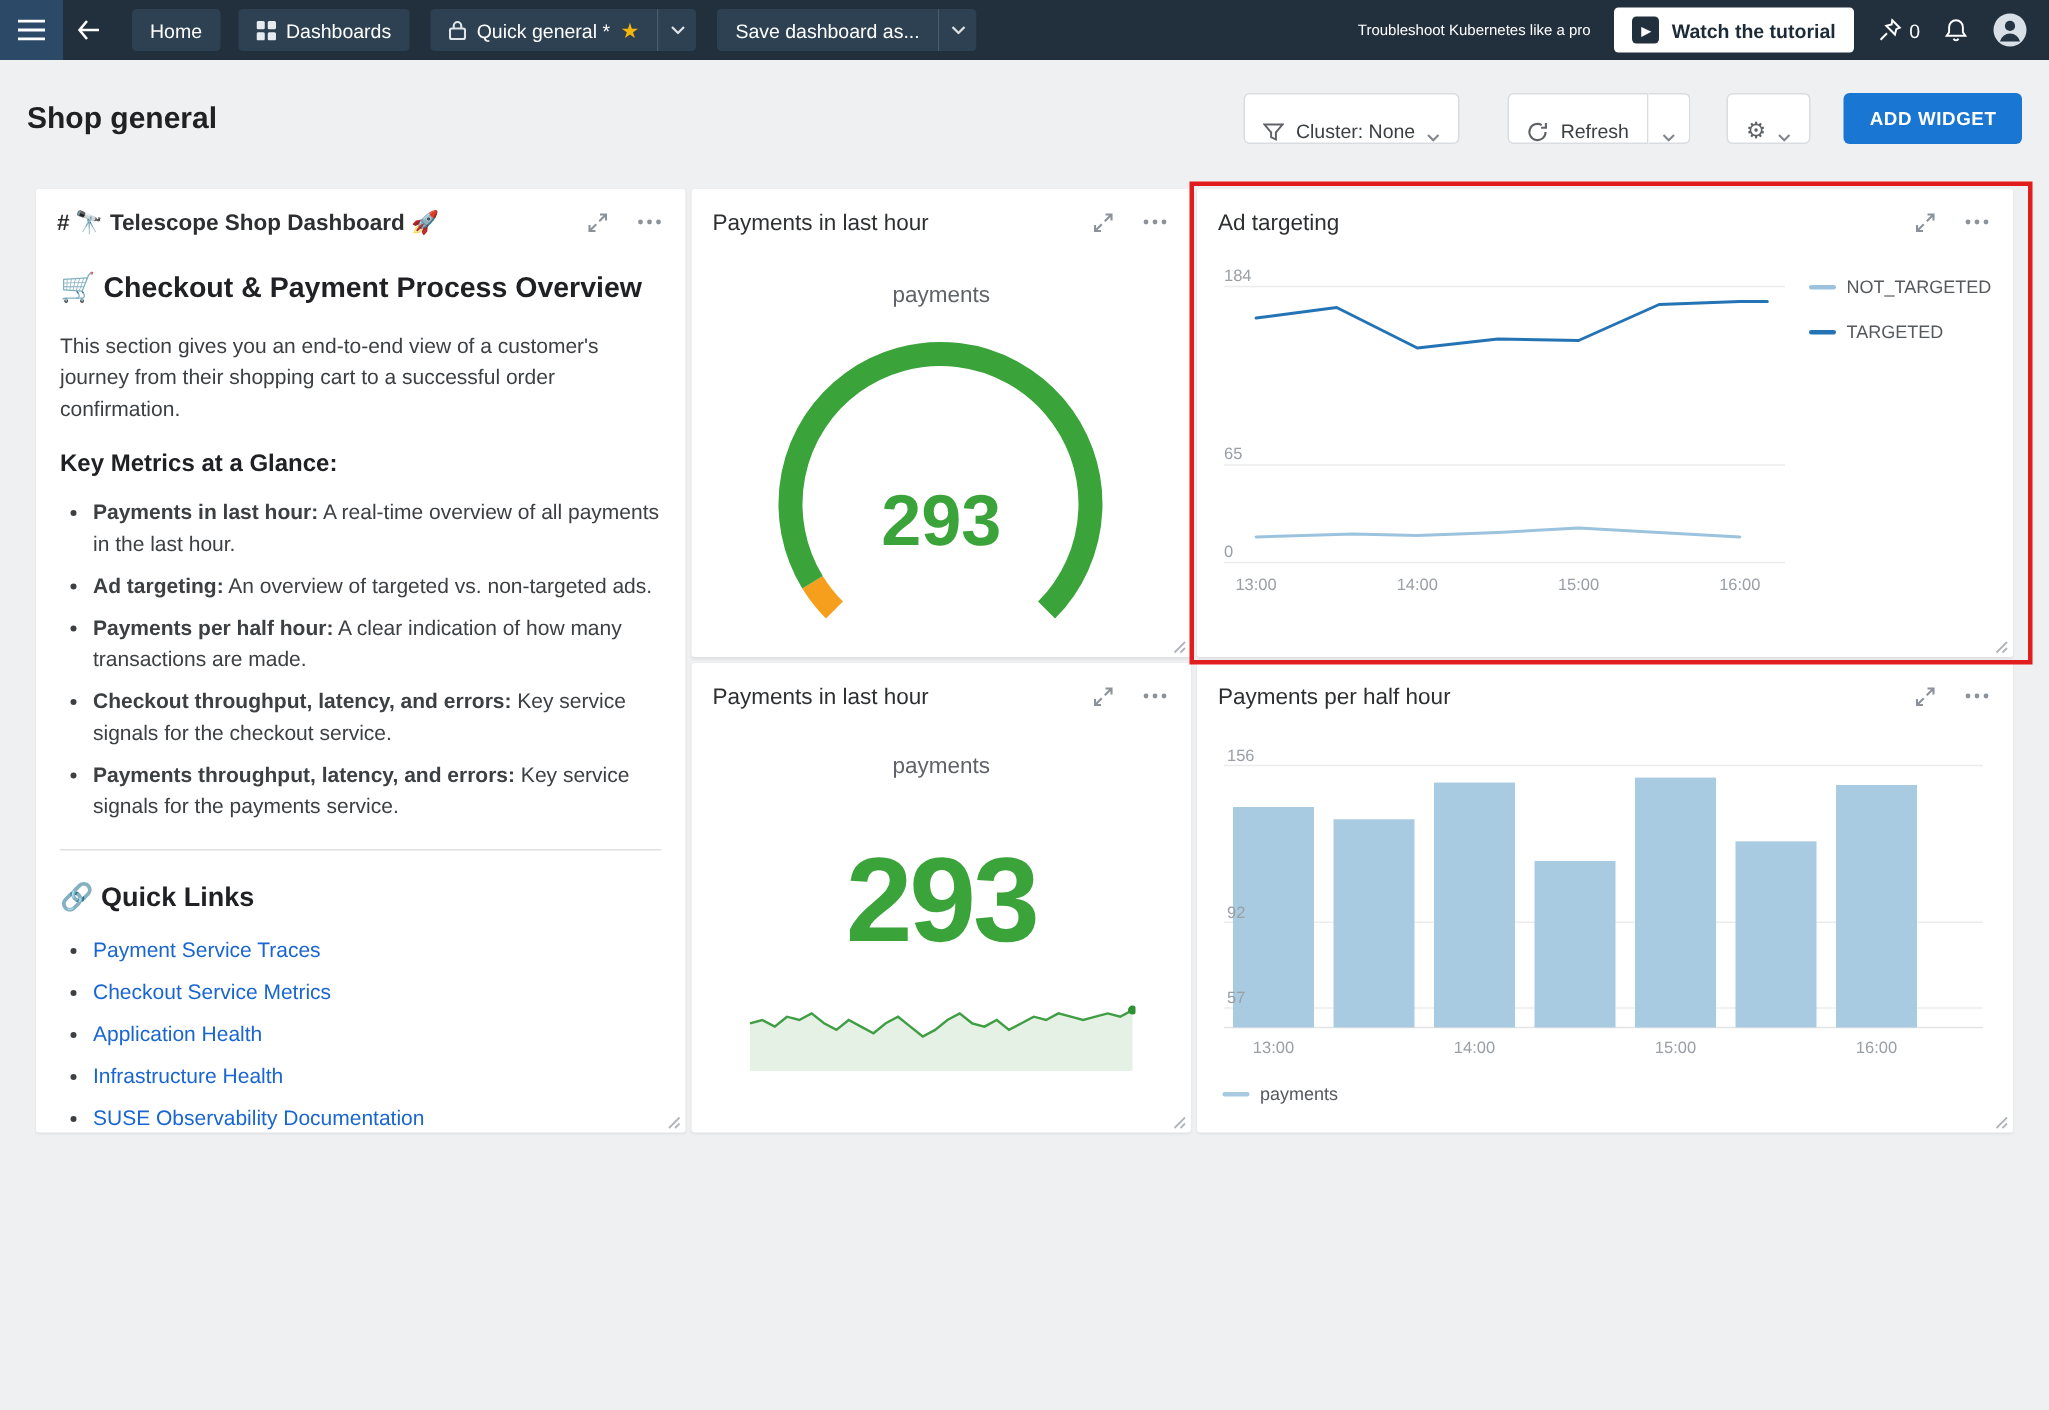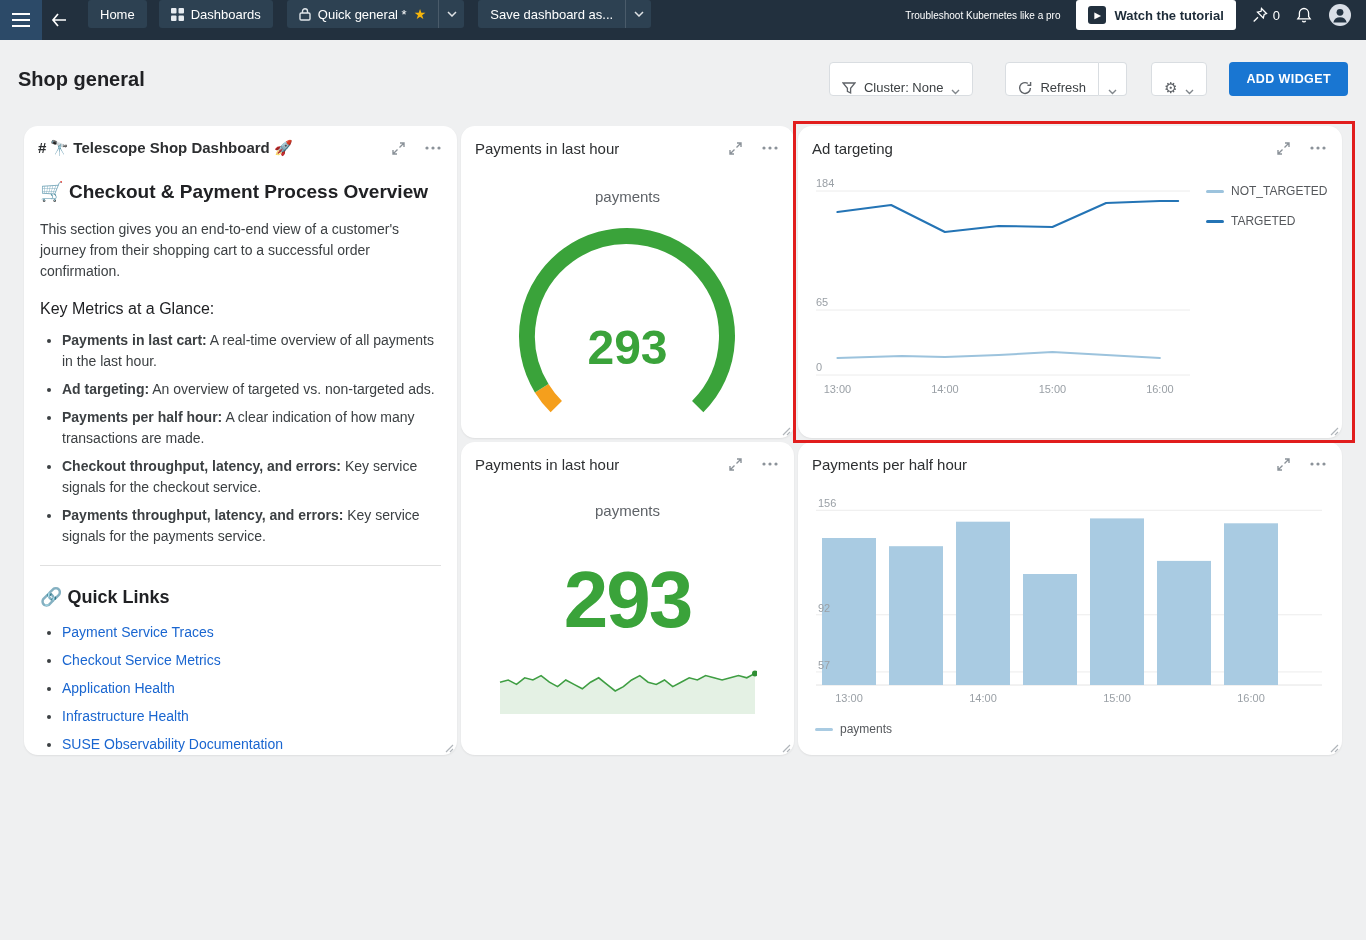--- a/index.html
+++ b/index.html
@@ -4,21 +4,21 @@
 <style>
   :root{
     --primary:#1976d2; --link:#1a66d0; --green:#3aa33a; --red:#e11d1d; --gold:#f6b50b;
   }
   *{box-sizing:border-box;margin:0;padding:0}
   html,body{width:1366px;height:940px}
   body{background:#eff0f1;font-family:"Liberation Sans",sans-serif;position:relative;overflow:hidden;color:#3c4043}
   button{font-family:inherit;cursor:pointer}
 
   
-  .topbar{position:absolute;top:0;left:0;right:0;height:40px;background:#22303e;display:flex;align-items:flex-start;color:#fff;z-index:10}
+  .topbar{position:absolute;top:0;left:0;right:0;height:40px;background:#22303e;display:flex;align-items:center;color:#fff;z-index:10}
   .menu-btn{width:42px;height:40px;background:#2c4a68;border:none;display:flex;align-items:center;justify-content:center;flex:0 0 auto}
   .back-btn{width:34px;height:40px;background:none;border:none;display:flex;align-items:center;justify-content:center}
   .tb-btn{height:28px;padding:0 12px;background:#2d4152;border:none;border-radius:3px;color:#fff;font-size:13px;display:inline-flex;align-items:center;gap:7px;margin-left:12px}
   .tb-split{display:inline-flex;margin-left:14px}
   .tb-split .tb-btn{margin-left:0;border-radius:3px 0 0 3px}
   .tb-caret{width:26px;height:28px;background:#2d4152;border:none;border-left:1px solid rgba(255,255,255,.14);border-radius:0 3px 3px 0;display:flex;align-items:center;justify-content:center}
   .star{color:var(--gold);font-size:14px;line-height:1}
   .tb-right{margin-left:auto;display:flex;align-items:center;gap:16px;padding-right:14px}
   .promo{font-size:10px;color:#fff}
   .watch-btn{background:#fff;color:#1d2b38;height:30px;border:none;border-radius:3px;padding:0 12px;display:inline-flex;align-items:center;gap:8px;font-size:13px;font-weight:700}
@@ -33,40 +33,40 @@
   .seg{display:inline-flex}
   .seg .btn{border-radius:0;border-left:none}
   .seg .btn:first-child{border-radius:4px 0 0 4px;border-left:1px solid #d9dde1}
   .seg .btn:last-child{border-radius:0 4px 4px 0}
   .btn.icon-only{padding:0 9px}
   .btn.disabled{color:#c4c9cd}
   .gap14{margin-left:14px}.gap24{margin-left:24px}.gap32{margin-left:32px}.gap22{margin-left:22px}
   .add-widget{height:34px;border:none;border-radius:4px;background:var(--primary);color:#fff;font-size:12.5px;font-weight:700;letter-spacing:.4px;padding:0 17px}
 
   
-  .card{position:absolute;background:#fff;border-radius:14px;box-shadow:0 1px 2px rgba(0,0,0,.07)}
+  .card{position:absolute;background:#fff;border-radius:2px;box-shadow:0 1px 2px rgba(0,0,0,.07)}
   .card-head{height:44px;display:flex;align-items:center;padding:0 14px}
   .card-title{font-size:15px;font-weight:500;color:#2d2f31;white-space:nowrap;overflow:hidden}
   .card-title.bold{font-weight:700}
   .card-actions{margin-left:auto;display:flex;align-items:center;gap:16px}
   .ic-btn{background:none;border:none;display:flex;align-items:center;justify-content:center;padding:2px}
   .resize{position:absolute;right:3px;bottom:2px}
 
   #card-overview{left:24px;top:126px;width:433px;height:629px}
   #card-gauge{left:461px;top:126px;width:333px;height:312px}
   #card-line{left:798px;top:126px;width:544px;height:312px}
   #card-number{left:461px;top:442px;width:333px;height:313px}
   #card-bars{left:798px;top:442px;width:544px;height:313px}
   .highlight{position:absolute;left:793px;top:121px;width:562px;height:322px;border:3px solid var(--red);z-index:6;pointer-events:none}
 
   
   .md{padding:0 16px;font-size:14px;color:#3c4043}
   .md h2{font-size:19px;font-weight:700;color:#202124;margin:10px 0 16px}
   .md p{line-height:1.5;margin-bottom:18px}
-  .md h3{font-size:16px;font-weight:400;color:#202124;margin:0 0 12px}
+  .md h3{font-size:16px;font-weight:700;color:#202124;margin:0 0 12px}
   .md ul{padding-left:22px;margin-bottom:10px}
   .md li{line-height:1.5;margin-bottom:7px}
   .md hr{border:none;border-top:1px solid #e0e0e0;margin:18px 0 20px}
   .md h4{font-size:18px;font-weight:700;color:#202124;margin:0 0 14px}
   .md a{color:var(--link);text-decoration:none}
 
   
   .chart-label{position:absolute;left:0;right:0;text-align:center;font-size:15px;color:#5f6368}
   #card-gauge .chart-label{top:62px}
   #gauge-svg{position:absolute;top:88px;left:0}
@@ -230,21 +230,21 @@
               </g>
             </svg>
         </button>
       </span>
     </div>
     <div class="md">
       <h2>🛒 Checkout &amp; Payment Process Overview</h2>
       <p>This section gives you an end-to-end view of a customer's journey from their shopping cart to a successful order confirmation.</p>
       <h3>Key Metrics at a Glance:</h3>
       <ul>
-          <li><strong>Payments in last cart:</strong> A real-time overview of all payments in the last hour.</li>
+          <li><strong>Payments in last hour:</strong> A real-time overview of all payments in the last hour.</li>
           <li><strong>Ad targeting:</strong> An overview of targeted vs. non-targeted ads.</li>
           <li><strong>Payments per half hour:</strong> A clear indication of how many transactions are made.</li>
           <li><strong>Checkout throughput, latency, and errors:</strong> Key service signals for the checkout service.</li>
           <li><strong>Payments throughput, latency, and errors:</strong> Key service signals for the payments service.</li>
         </ul>
       <hr>
       <h4>🔗 Quick Links</h4>
       <ul>
           <li><a href="#">Payment Service Traces</a></li>
           <li><a href="#">Checkout Service Metrics</a></li>

